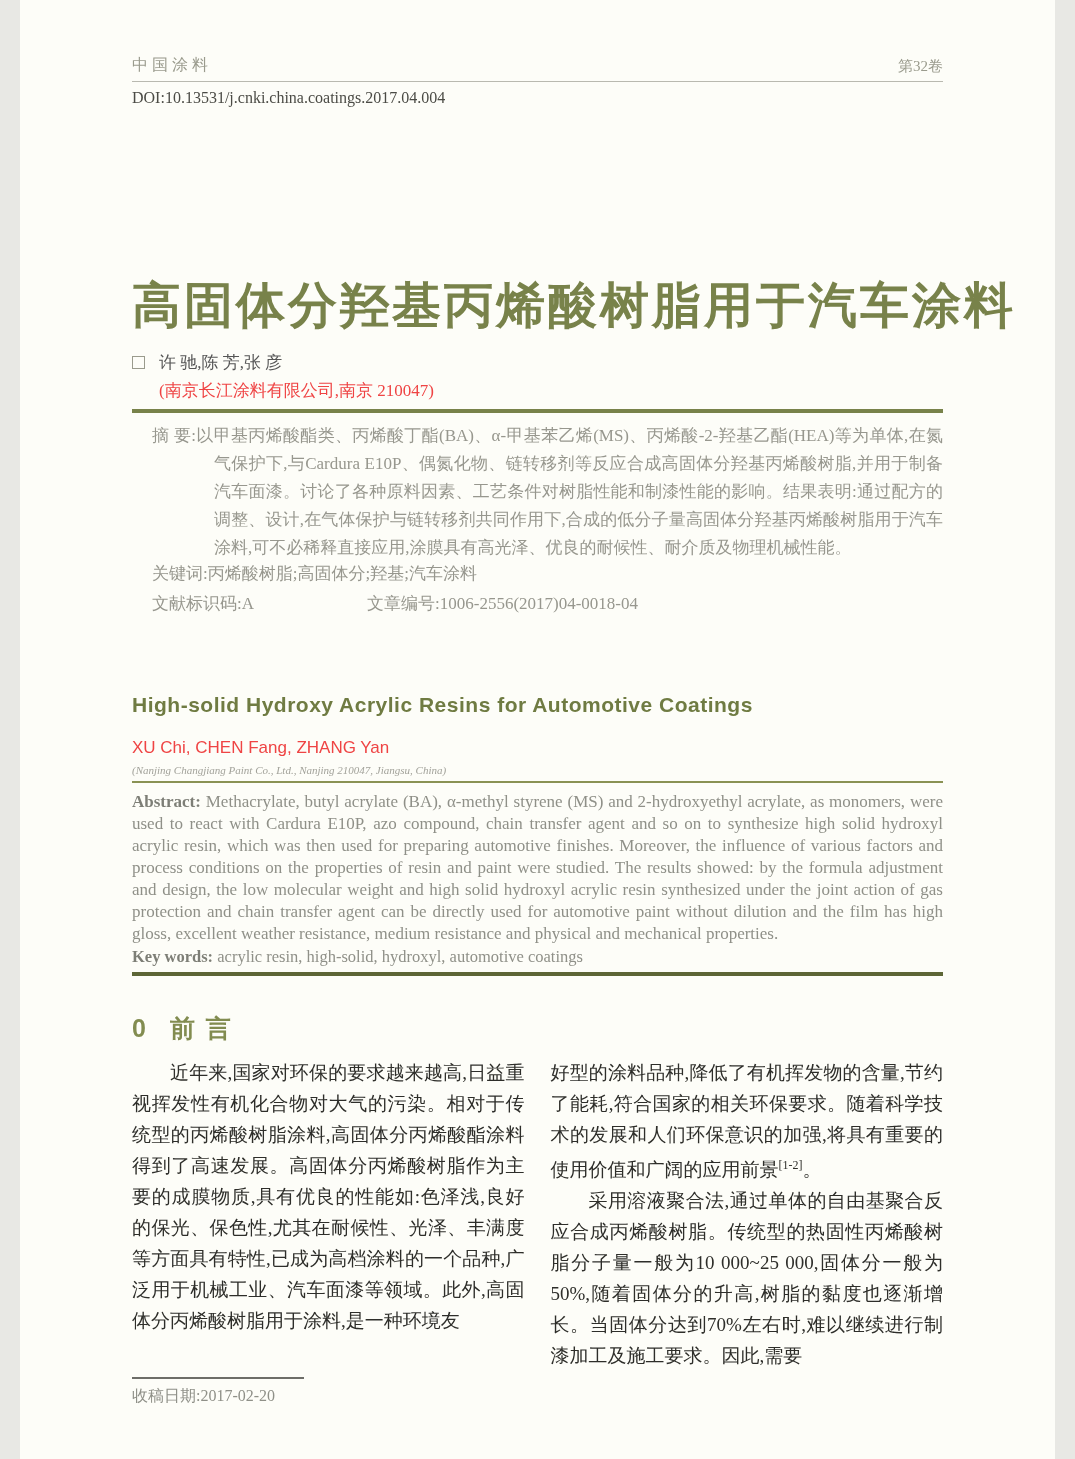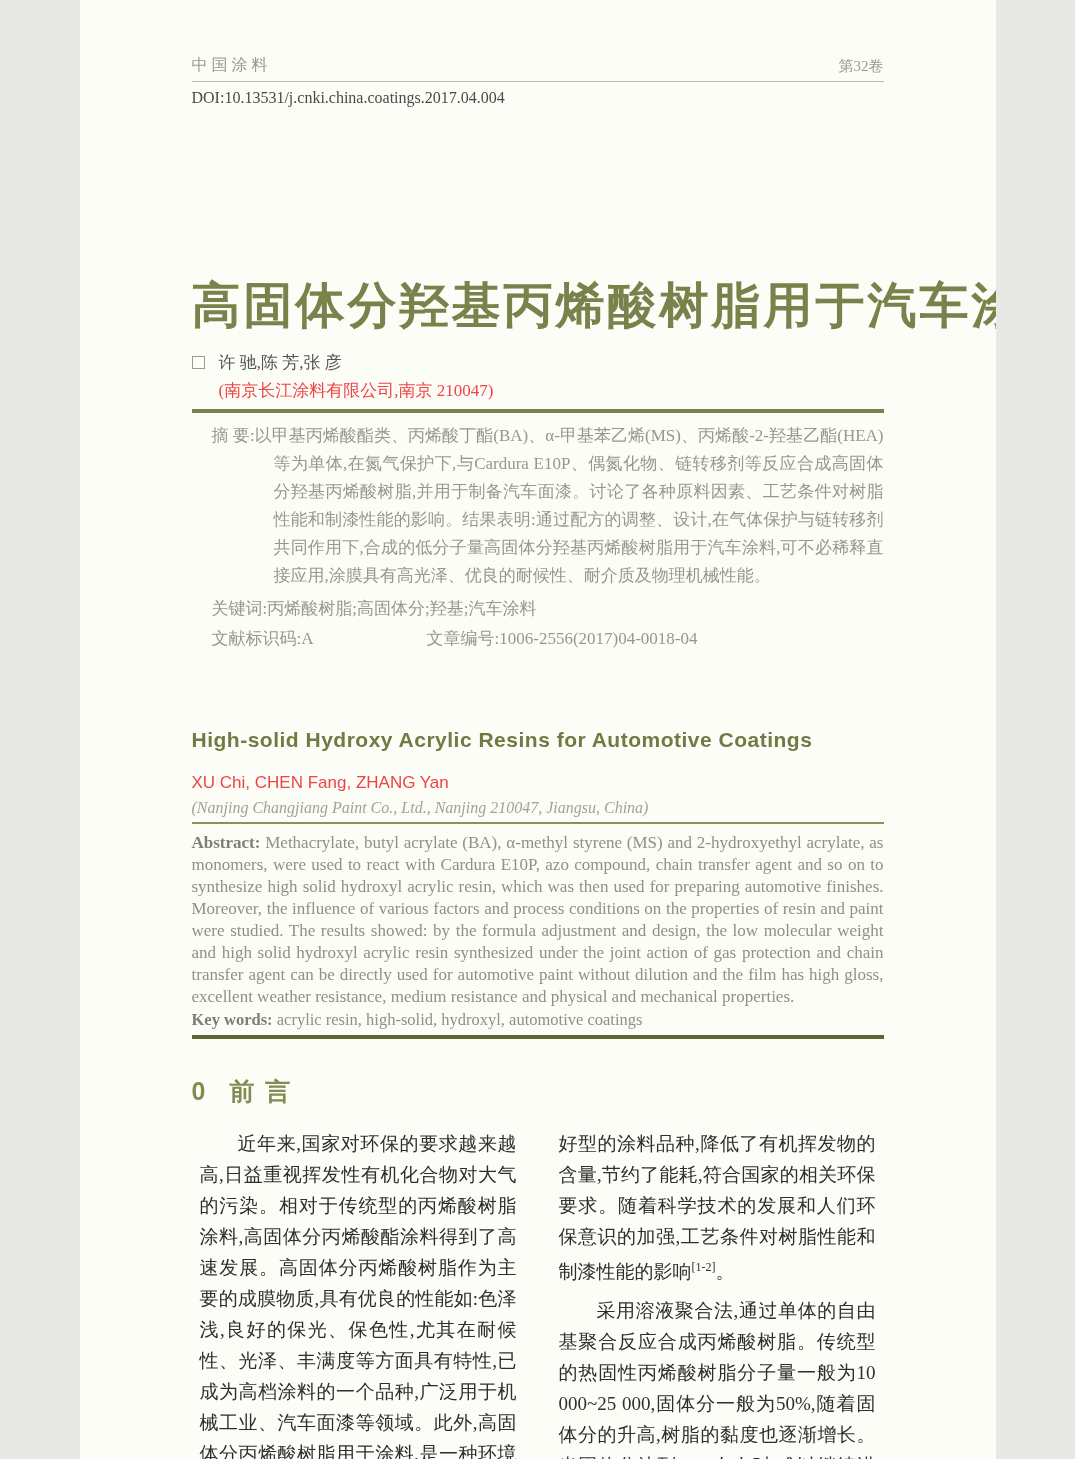--- a/index.html
+++ b/index.html
@@ -1,17 +1,17 @@
 <!DOCTYPE html>
 <html><head>
 <meta charset="utf-8">
 <style>
   html,body{margin:0;padding:0;background:#e8e8e4;}
   .page{
-    width:916px;height:1459px;box-sizing:border-box;
+    width:1035px;height:1459px;box-sizing:border-box;
     background:#fdfdf8;margin:0 auto;position:relative;
     padding:55px 112px 16px 112px;
     font-family:"Liberation Serif","DejaVu Serif",serif;
     color:#333;overflow:hidden;
   }
   
   .hdr-row{display:flex;justify-content:space-between;align-items:flex-end;
     border-bottom:1.5px solid #b9b9b0;padding-bottom:5px;}
   .hdr-journal{font-size:16px;color:#9a9b8d;letter-spacing:4px;}
   .hdr-vol{font-size:15px;color:#9a9b8d;}
@@ -24,41 +24,41 @@
   }
   .authors-zh{margin-top:16px;font-size:17px;color:#555;display:flex;align-items:center;}
   .author-sq{display:inline-block;width:11px;height:11px;border:1.5px solid #9a9b8d;
     margin-right:14px;flex:0 0 auto;}
   .affil-zh{margin-top:5px;padding-left:27px;font-size:17px;color:#ef4444;}
   .rule-thick{margin-top:7px;height:4px;background:#78824a;}
   
   .abs-zh{margin-top:9px;padding-left:20px;font-size:17px;line-height:28px;
     color:#97978e;text-align:justify;}
   .abs-zh .hang{padding-left:62px;text-indent:-62px;display:block;}
-  .kw-zh{margin-top:7px;padding-left:20px;font-size:17px;color:#97978e;}
+  .kw-zh{padding-left:20px;font-size:17px;color:#97978e;}
   .clc-row{margin-top:7px;padding-left:20px;display:flex;font-size:17px;color:#97978e;}
   .clc-row .c1{flex:0 0 315px;} .clc-row .c2{flex:0 0 215px;} .clc-row .c3{flex:1;}
   
   .title-en{margin-top:70px;font-family:"Liberation Sans","DejaVu Sans",sans-serif;
     font-weight:bold;font-size:21px;line-height:40px;color:#6f7b42;letter-spacing:0.5px;}
   .authors-en{margin-top:13px;font-size:17px;color:#ef4444;
     font-family:"Liberation Sans","DejaVu Sans",sans-serif;}
-  .affil-en{margin-top:6px;font-size:16px;color:#a2a29a;font-style:italic;}
+  .affil-en{margin-top:6px;font-size:11px;color:#a2a29a;font-style:italic;}
   .rule-thin{margin-top:5px;height:2px;background:#8a9254;}
   .abs-en{margin-top:8px;font-size:17px;line-height:22px;color:#8f9088;text-align:justify;}
   .abs-en b,.kw-en b{color:#7d7e76;}
   .kw-en{margin-top:2px;font-size:16.5px;color:#8f9088;}
   .rule-dark{margin-top:5px;height:4px;background:#5d6636;}
   
   .sec-head{margin-top:36px;font-family:"Liberation Sans","DejaVu Sans",sans-serif;
     font-weight:bold;font-size:25px;color:#828c50;letter-spacing:2px;}
   .sec-head .num{margin-right:22px;}
   .cols{margin-top:12px;display:flex;gap:26px;}
   .col{flex:1;font-size:19px;line-height:31px;text-align:justify;color:#2e2e2a;}
-  .col p{margin:8px;}
+  .col p{margin:0;}
   .col p.ind{text-indent:2em;}
   sup{font-size:12px;}
   
   .foot-sep{margin-top:6px;width:172px;border-top:2px solid #6d6d68;}
   .foot-note{margin-top:4px;font-size:16px;line-height:26px;color:#8f9088;}
 </style>
 </head>
 <body>
 
 <div class="page">
@@ -102,21 +102,21 @@
 
   <div class="sec-head">
     <span class="num">0</span><span>前  言</span>
   </div>
 
   <div class="cols">
     <div class="col">
       <p class="ind">近年来,国家对环保的要求越来越高,日益重视挥发性有机化合物对大气的污染。相对于传统型的丙烯酸树脂涂料,高固体分丙烯酸酯涂料得到了高速发展。高固体分丙烯酸树脂作为主要的成膜物质,具有优良的性能如:色泽浅,良好的保光、保色性,尤其在耐候性、光泽、丰满度等方面具有特性,已成为高档涂料的一个品种,广泛用于机械工业、汽车面漆等领域。此外,高固体分丙烯酸树脂用于涂料,是一种环境友</p>
     </div>
     <div class="col">
-      <p><span>好型的涂料品种,降低了有机挥发物的含量,节约了能耗,符合国家的相关环保要求。随着科学技术的发展和人们环保意识的加强,工艺条件对树脂性能和制漆性能的影响</span><sup>[1-2]</sup><span>。</span></p>
+      <p><span>好型的涂料品种,降低了有机挥发物的含量,节约了能耗,符合国家的相关环保要求。随着科学技术的发展和人们环保意识的加强,将具有重要的使用价值和广阔的应用前景</span><sup>[1-2]</sup><span>。</span></p>
       <p class="ind">采用溶液聚合法,通过单体的自由基聚合反应合成丙烯酸树脂。传统型的热固性丙烯酸树脂分子量一般为10 000~25 000,固体分一般为50%,随着固体分的升高,树脂的黏度也逐渐增长。当固体分达到70%左右时,难以继续进行制漆加工及施工要求。因此,需要</p>
     </div>
   </div>
 
   <div class="foot-sep"></div>
   <div class="foot-note">
     <div>收稿日期:2017-02-20</div>
 
   </div>
 

